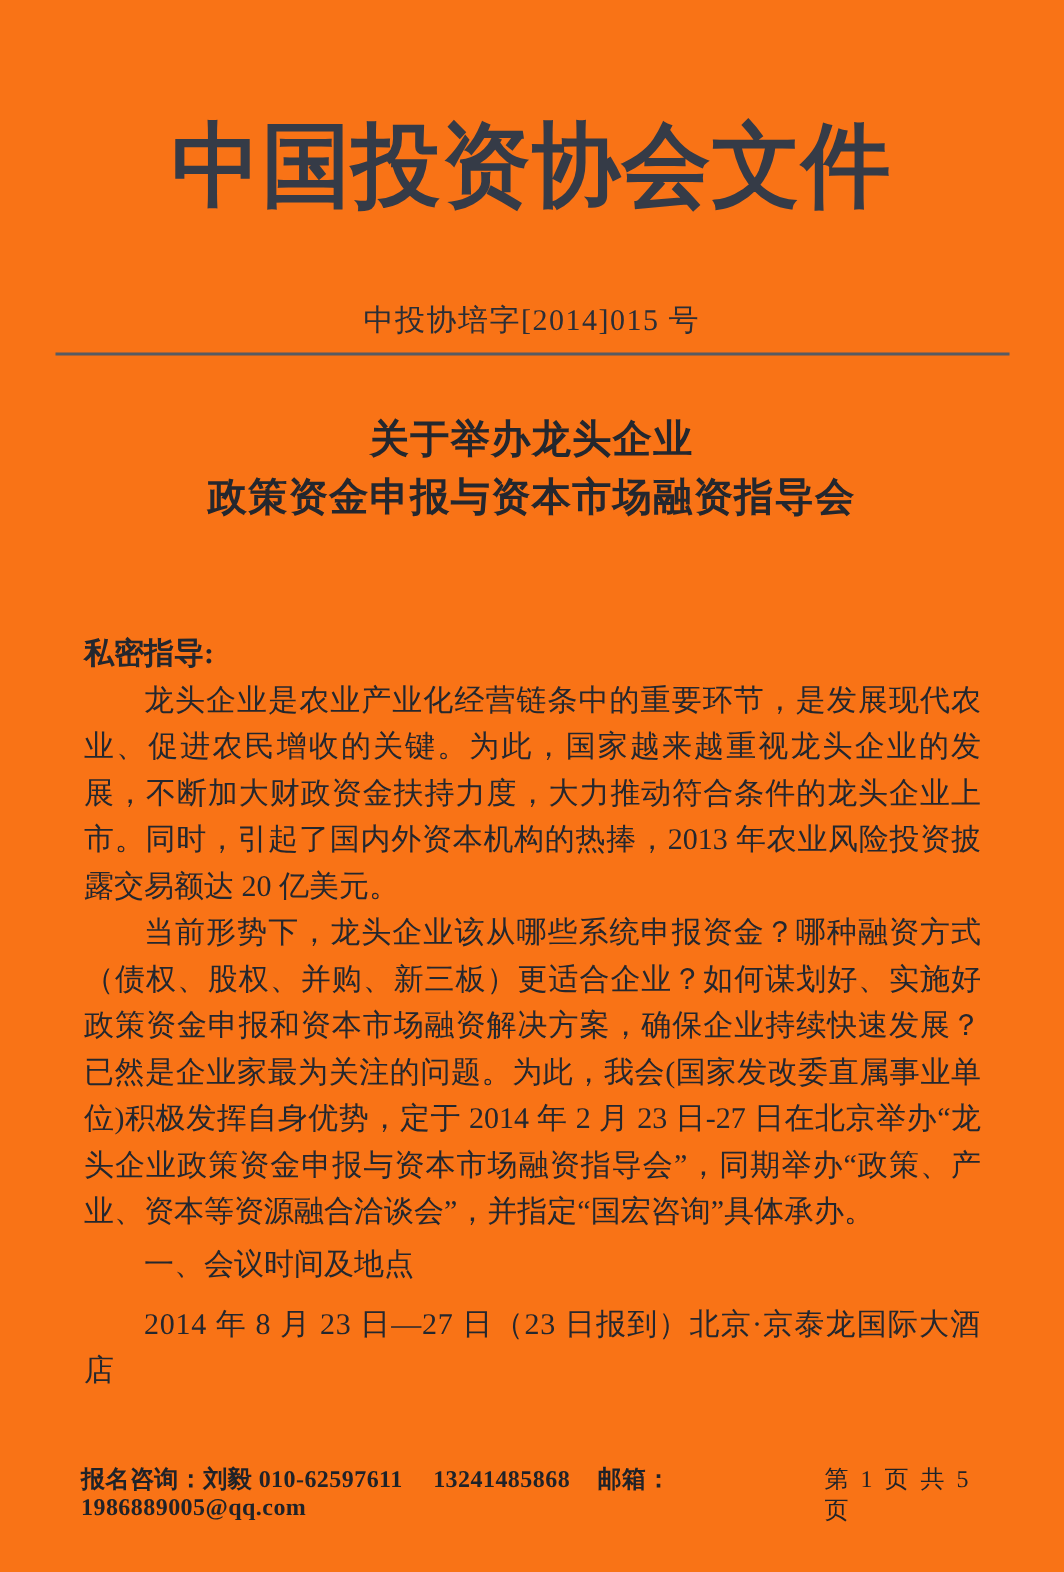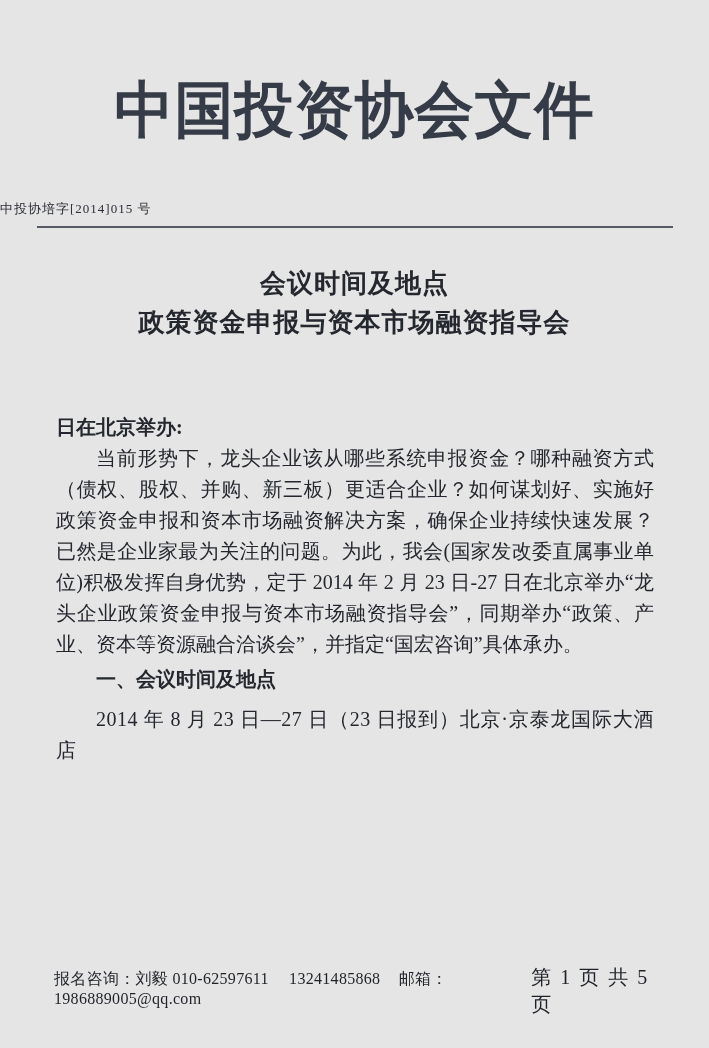--- a/index.html
+++ b/index.html
@@ -2,40 +2,41 @@
 <html><head>
 <meta charset="utf-8">
 <style>
   * { box-sizing: border-box; }
   html, body { margin: 0; padding: 0; background: #ffffff; }
   .page {
     position: relative;
     width: 709px;
     height: 1048px;
     margin: 0 auto;
-    background: #e5e5e5;
+    background: #f97316;
     color: #2a2d35;
     font-family: "Liberation Serif", "DejaVu Serif", serif;
     overflow: hidden;
   }
   .org-title {
     margin: 0;
     padding-top: 70px;
     text-align: center;
     font-size: 59px;
     font-weight: 600;
     letter-spacing: 1px;
     color: #353b47;
     line-height: 1.25;
     transform: scaleY(1.04);
     transform-origin: top center;
   }
   .doc-number {
     margin-top: 56px;
-    font-size: 13px;
+    text-align: center;
+    font-size: 20px;
     color: #2b2e36;
     letter-spacing: 1px;
   }
   .header-rule {
     margin: 8px 36px 0 37px;
     border: none;
     border-top: 2px solid #565b63;
     height: 0;
   }
   .notice-title {
@@ -52,63 +53,64 @@
     font-size: 20px;
     line-height: 31px;
     text-align: justify;
     color: #24272e;
   }
   .body-text p { margin: 0; }
   .salutation { text-indent: 0; font-weight: 600; }
   .para { text-indent: 2em; }
   .section-heading {
     text-indent: 2em;
-    font-weight: bold;
+    font-weight: normal;
     margin-top: 4px !important;
   }
   .date-line {
     text-indent: 2em;
     margin-top: 9px !important;
     letter-spacing: 0.5px;
   }
   .footer {
     position: absolute;
     left: 54px;
     right: 48px;
     bottom: 30px;
     display: flex;
     justify-content: space-between;
     align-items: baseline;
     font-size: 16px;
     color: #1f2228;
   }
-  .footer .contact { font-weight: normal; letter-spacing: 0.3px; }
+  .footer .contact { font-weight: bold; letter-spacing: 0.3px; }
   .footer .contact span { display: inline-block; }
   .footer .phone2 { margin-left: 16px; }
   .footer .email-label { margin-left: 14px; }
-  .footer .page-indicator { font-weight: normal; font-size: 20px; letter-spacing: 2px; }
+  .footer .page-indicator { font-weight: normal; font-size: 16px; letter-spacing: 2px; }
 </style>
 </head>
 <body>
 
 <div class="page">
 
   <h1 class="org-title">中国投资协会文件</h1>
 
   <div class="doc-number">中投协培字[2014]015 号</div>
 
   <hr class="header-rule">
 
   <div class="notice-title">
-    <div>会议时间及地点</div>
+    <div>关于举办龙头企业</div>
     <div>政策资金申报与资本市场融资指导会</div>
   </div>
 
   <div class="body-text">
-    <p class="salutation">日在北京举办:</p>
+    <p class="salutation">私密指导:</p>
+    <p class="para">龙头企业是农业产业化经营链条中的重要环节，是发展现代农业、促进农民增收的关键。为此，国家越来越重视龙头企业的发展，不断加大财政资金扶持力度，大力推动符合条件的龙头企业上市。同时，引起了国内外资本机构的热捧，2013 年农业风险投资披露交易额达 20 亿美元。</p>
     <p class="para">当前形势下，龙头企业该从哪些系统申报资金？哪种融资方式（债权、股权、并购、新三板）更适合企业？如何谋划好、实施好政策资金申报和资本市场融资解决方案，确保企业持续快速发展？已然是企业家最为关注的问题。为此，我会(国家发改委直属事业单位)积极发挥自身优势，定于 2014 年 2 月 23 日-27 日在北京举办“龙头企业政策资金申报与资本市场融资指导会”，同期举办“政策、产业、资本等资源融合洽谈会”，并指定“国宏咨询”具体承办。</p>
     <p class="section-heading">一、会议时间及地点</p>
     <p class="date-line">2014 年 8 月 23 日—27 日（23 日报到）北京·京泰龙国际大酒店</p>
   </div>
 
   <div class="footer">
     <div class="contact">
       <span>报名咨询：</span><span>刘毅</span>
       <span class="phone1">010-62597611</span>
       <span class="phone2">13241485868</span>

